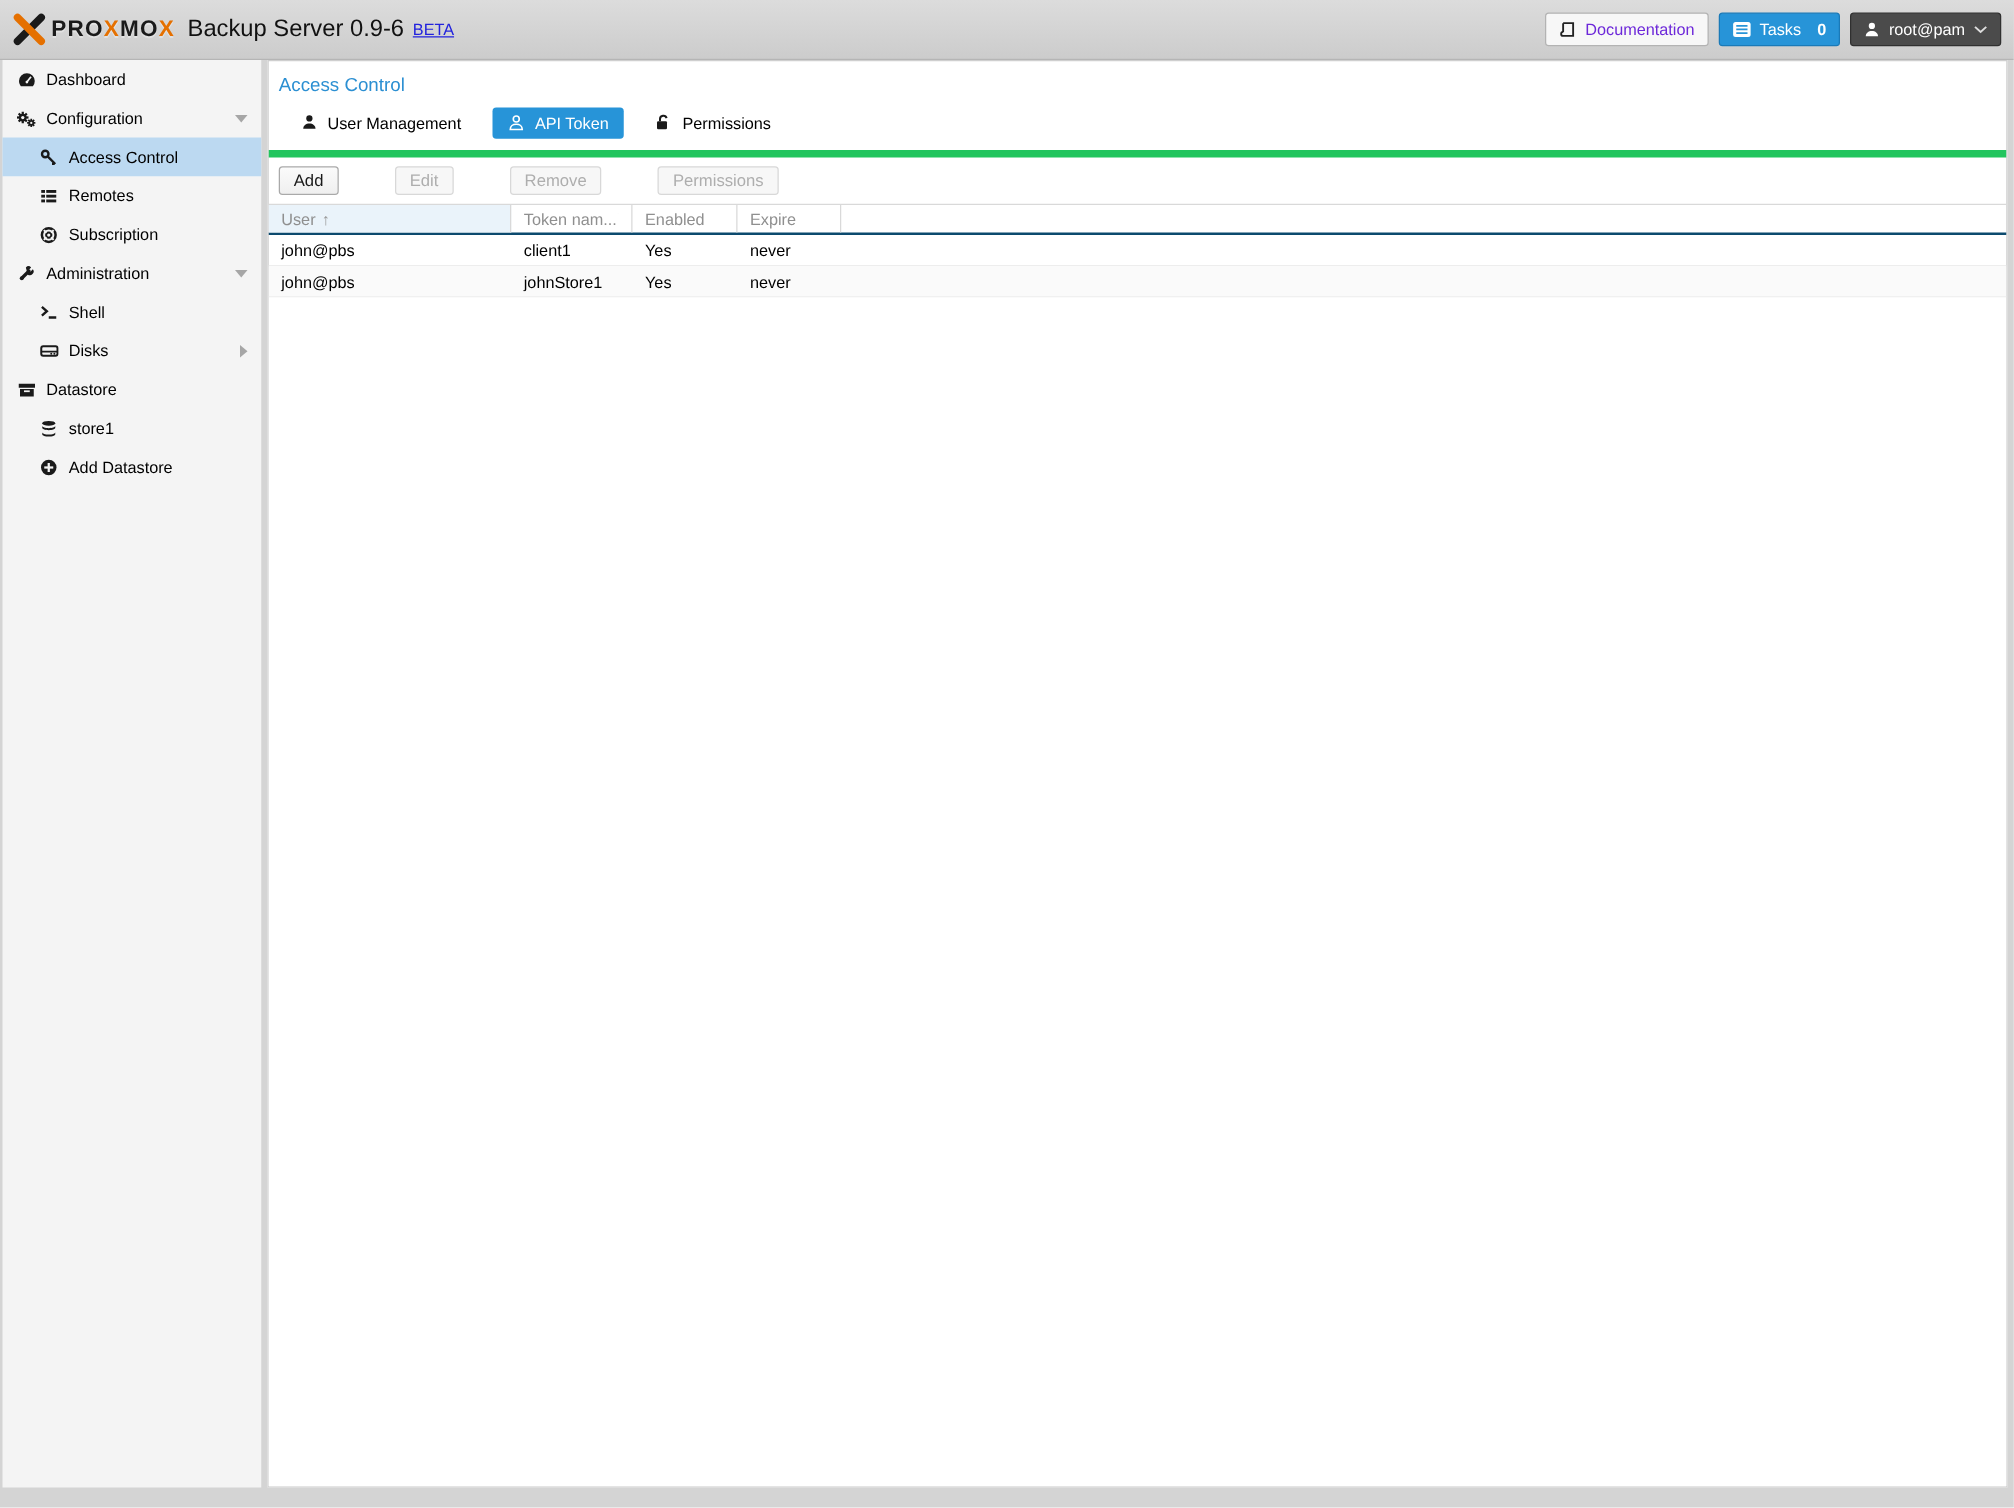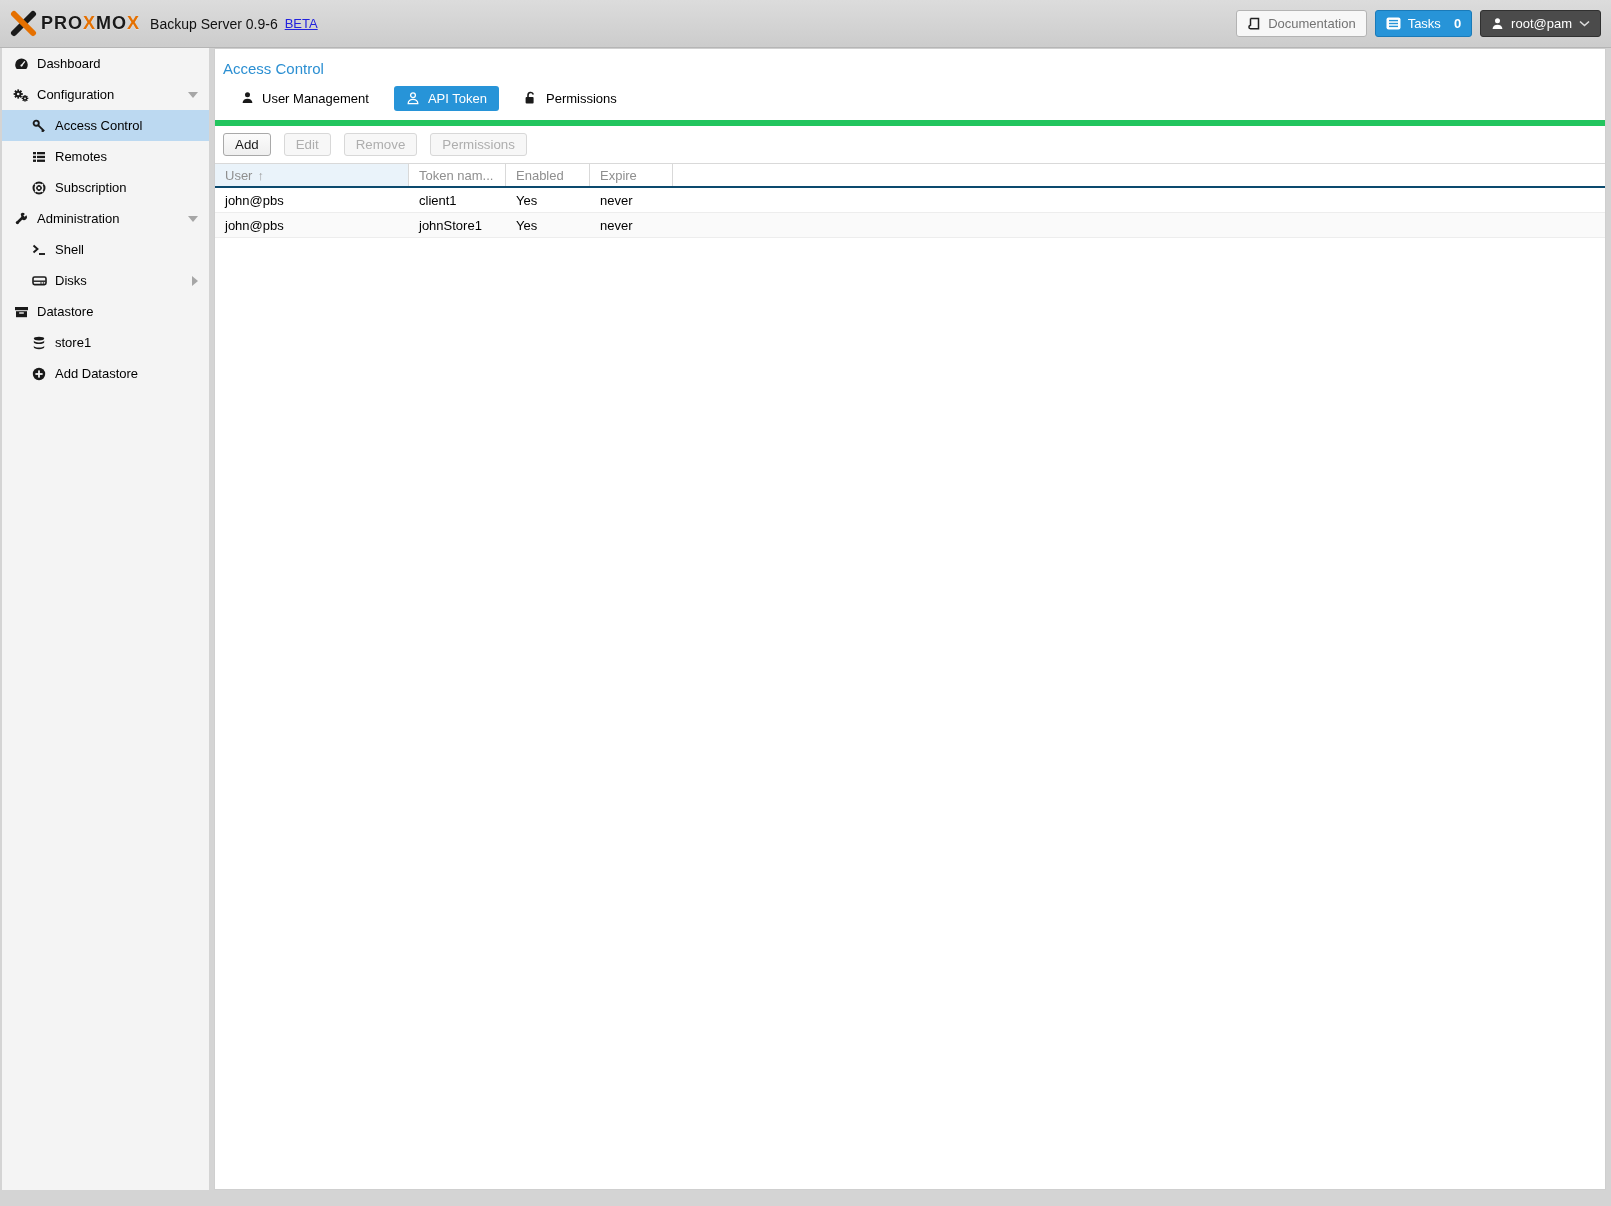--- a/index.html
+++ b/index.html
@@ -16,26 +16,26 @@
     height:48px; display:flex; align-items:center; justify-content:space-between;
     background:linear-gradient(#dcdcdc,#cccccc);
     border-bottom:1px solid #b5b5b5;
     padding:0 10px;
   }
   .header-left { display:flex; align-items:center; }
   .logo { display:flex; align-items:center; }
   .logo-word { font-size:18px; font-weight:bold; letter-spacing:1px; color:#1a1a1a; margin-left:4px;
                text-shadow:0 1px 0 rgba(255,255,255,0.35); }
   .logo-word .orange { color:#e57000; }
-  .product-name { font-size:14px; margin-left:10px; color:#111; }
+  .product-name { font-size:19px; margin-left:10px; color:#111; }
   .beta-link { color:#2222dd; text-decoration:underline; margin-left:7px; font-size:13px; cursor:pointer; }
   .header-right { display:flex; align-items:center; gap:8px; }
   .hbtn { height:27px; border-radius:3px; display:flex; align-items:center; gap:7px;
           padding:0 10px; font-size:13px; cursor:pointer; }
-  .hbtn-doc { background:#f7f7f7; border:1px solid #b3b3b3; color:#737373; }
+  .hbtn-doc { background:#f7f7f7; border:1px solid #b3b3b3; color:#6d28d9; }
   .hbtn-tasks { background:#2794d8; border:1px solid #1a7ab8; color:#fff; }
   .hbtn-tasks .count { font-weight:bold; margin-left:6px; }
   .hbtn-user { background:#4b4b4b; border:1px solid #303030; color:#fff; }
   
   .main-wrap { display:flex; height:1150px; padding:0 5px 8px 2px; }
   .sidebar { width:207px; background:#f4f4f4; flex:none; }
   .splitter { width:5px; flex:none; }
   .content { flex:1; background:#fff; border:1px solid #cfcfcf; display:flex; flex-direction:column; }
   
   .side-item { height:31px; display:flex; align-items:center; padding-left:11px; cursor:pointer; }
@@ -47,21 +47,21 @@
   .expander.down { border-left:5px solid transparent; border-right:5px solid transparent; border-top:6px solid #a6a6a6; }
   .expander.right { border-top:5px solid transparent; border-bottom:5px solid transparent; border-left:6px solid #a6a6a6; }
   
   .content-title { padding:11px 8px 4px 8px; color:#2b8fd2; font-size:15px; }
   .tabbar { display:flex; align-items:center; gap:13px; padding:5px 14px 9px 14px; }
   .tab { display:flex; align-items:flex-start; gap:8px; padding:5px 12px; border-radius:3px; cursor:pointer; }
   .tab.active { background:#2794d8; color:#fff; }
   .toolbar { display:flex; gap:13px; padding:7px 8px; border-top:6px solid #22c55e; }
   .tbtn { padding:3px 11px; border-radius:3px; border:1px solid #a9a9a9;
           background:linear-gradient(#fbfbfb,#efefef); color:#1a1a1a; cursor:pointer; }
-  .tbtn.disabled { border-color:#d8d8d8; color:#aeaeae; background:#f7f7f7; cursor:default; }
+  .tbtn.disabled { border-color:#d8d8d8; color:#aeaeae; background:#f7f7f7; cursor:default;margin-left:32px; }
   
   .grid-header { display:flex; height:25px; border-top:1px solid #d9d9d9; border-bottom:2px solid #0c4a6e; }
   .gh-cell { padding:0 10px; display:flex; align-items:center; color:#8f8f8f;
              border-right:1px solid #d9d9d9; overflow:hidden; white-space:nowrap; cursor:pointer; }
   .gh-cell.sorted { background:#eaf3fa; }
   .gh-cell .sort-arrow { margin-left:5px; color:#9a9a9a; font-size:13px; }
   .gh-cell .sort-tick { margin-left:1px; margin-bottom:8px; }
   .col-user { width:194px; flex:none; }
   .col-token { width:97px; flex:none; }
   .col-enabled { width:84px; flex:none; }

